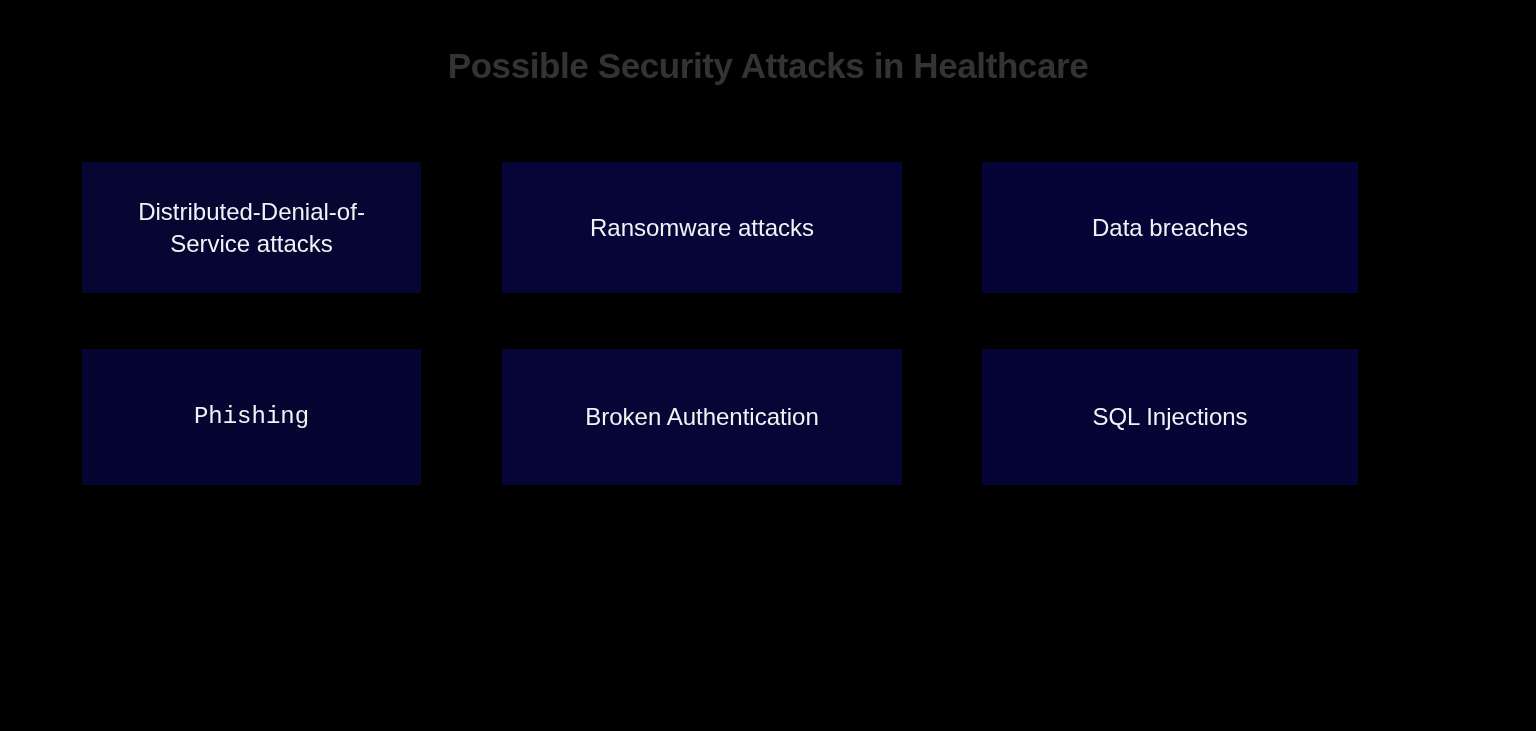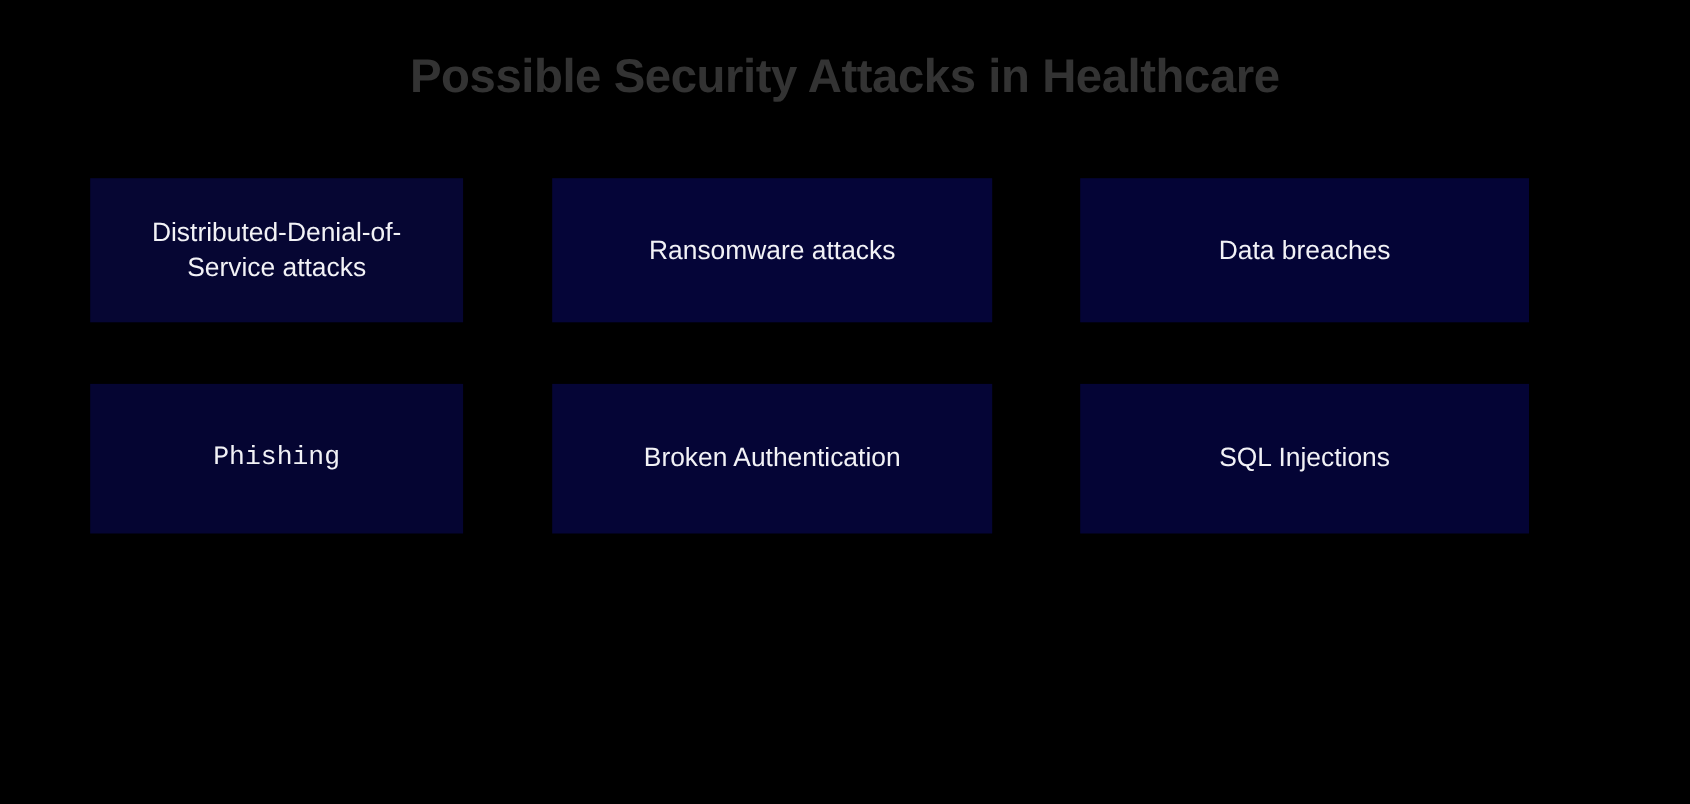--- a/index.html
+++ b/index.html
@@ -18,21 +18,21 @@
     position: absolute;
     inset: 0;
     background: #000000;
   }
   .slide-title {
     position: absolute;
     left: 0;
     right: 0;
     top: 46px;
     text-align: center;
-    font-size: 43px;
+    font-size: 35px;
     font-weight: bold;
     letter-spacing: -0.4px;
     color: #333333;
     line-height: 1.15;
     white-space: nowrap;
     user-select: none;
   }
   .card-grid {
     position: absolute;
     left: 82px;
@@ -55,21 +55,21 @@
     justify-content: center;
     text-align: center;
     box-sizing: border-box;
     padding: 6px 18px;
     font-size: 24px;
     line-height: 1.32;
     font-weight: 400;
   }
   .card.col-1 { width: 339px; }
   .card.col-2 { width: 400px; margin-left: 81px; }
-  .card.col-3 { width: 408px; margin-left: 80px; }
+  .card.col-3 { width: 376px; margin-left: 80px; }
 
   .card.row1-c1 { background: #060633; }
   .card.row1-c2 { background: #050538; }
   .card.row1-c3 { background: #040436; }
   .card.row2-c1 { background: #050532; font-family: Liberation Mono, monospace; }
   .card.row2-c2 { background: #050536; }
   .card.row2-c3 { background: #040435; }
   .card.row3-c2 { background: #050538; }
 
   .card-offset-center {

